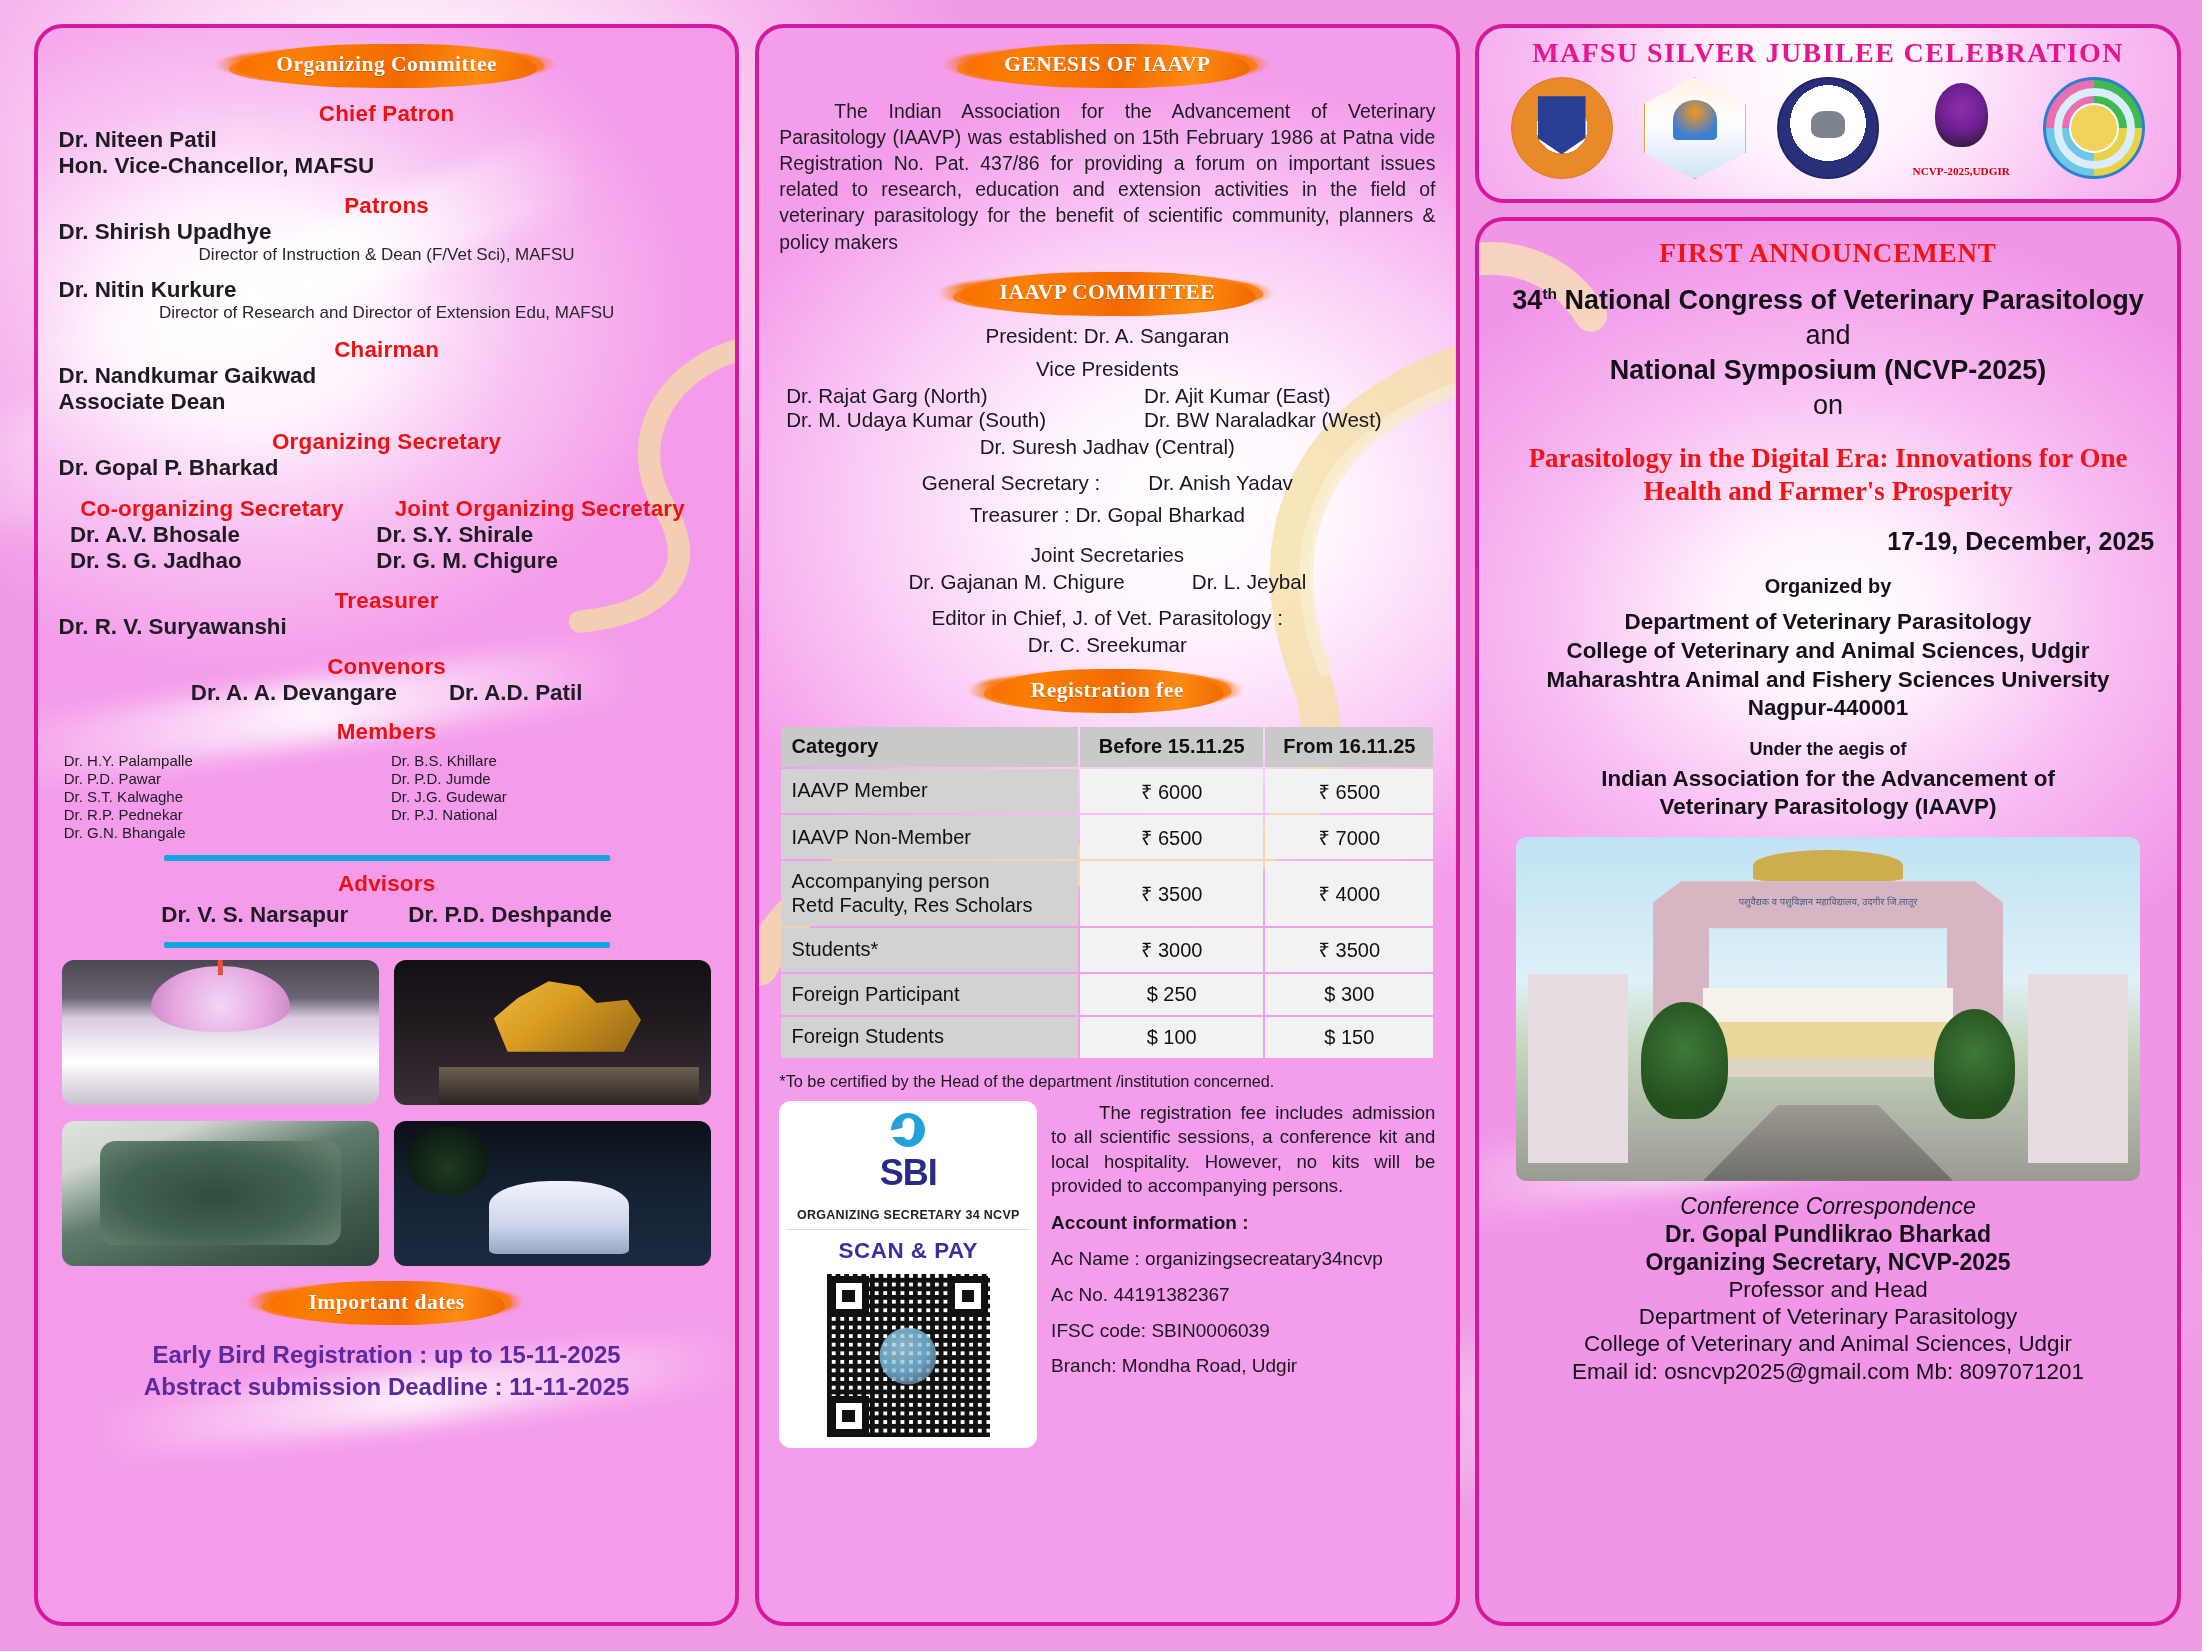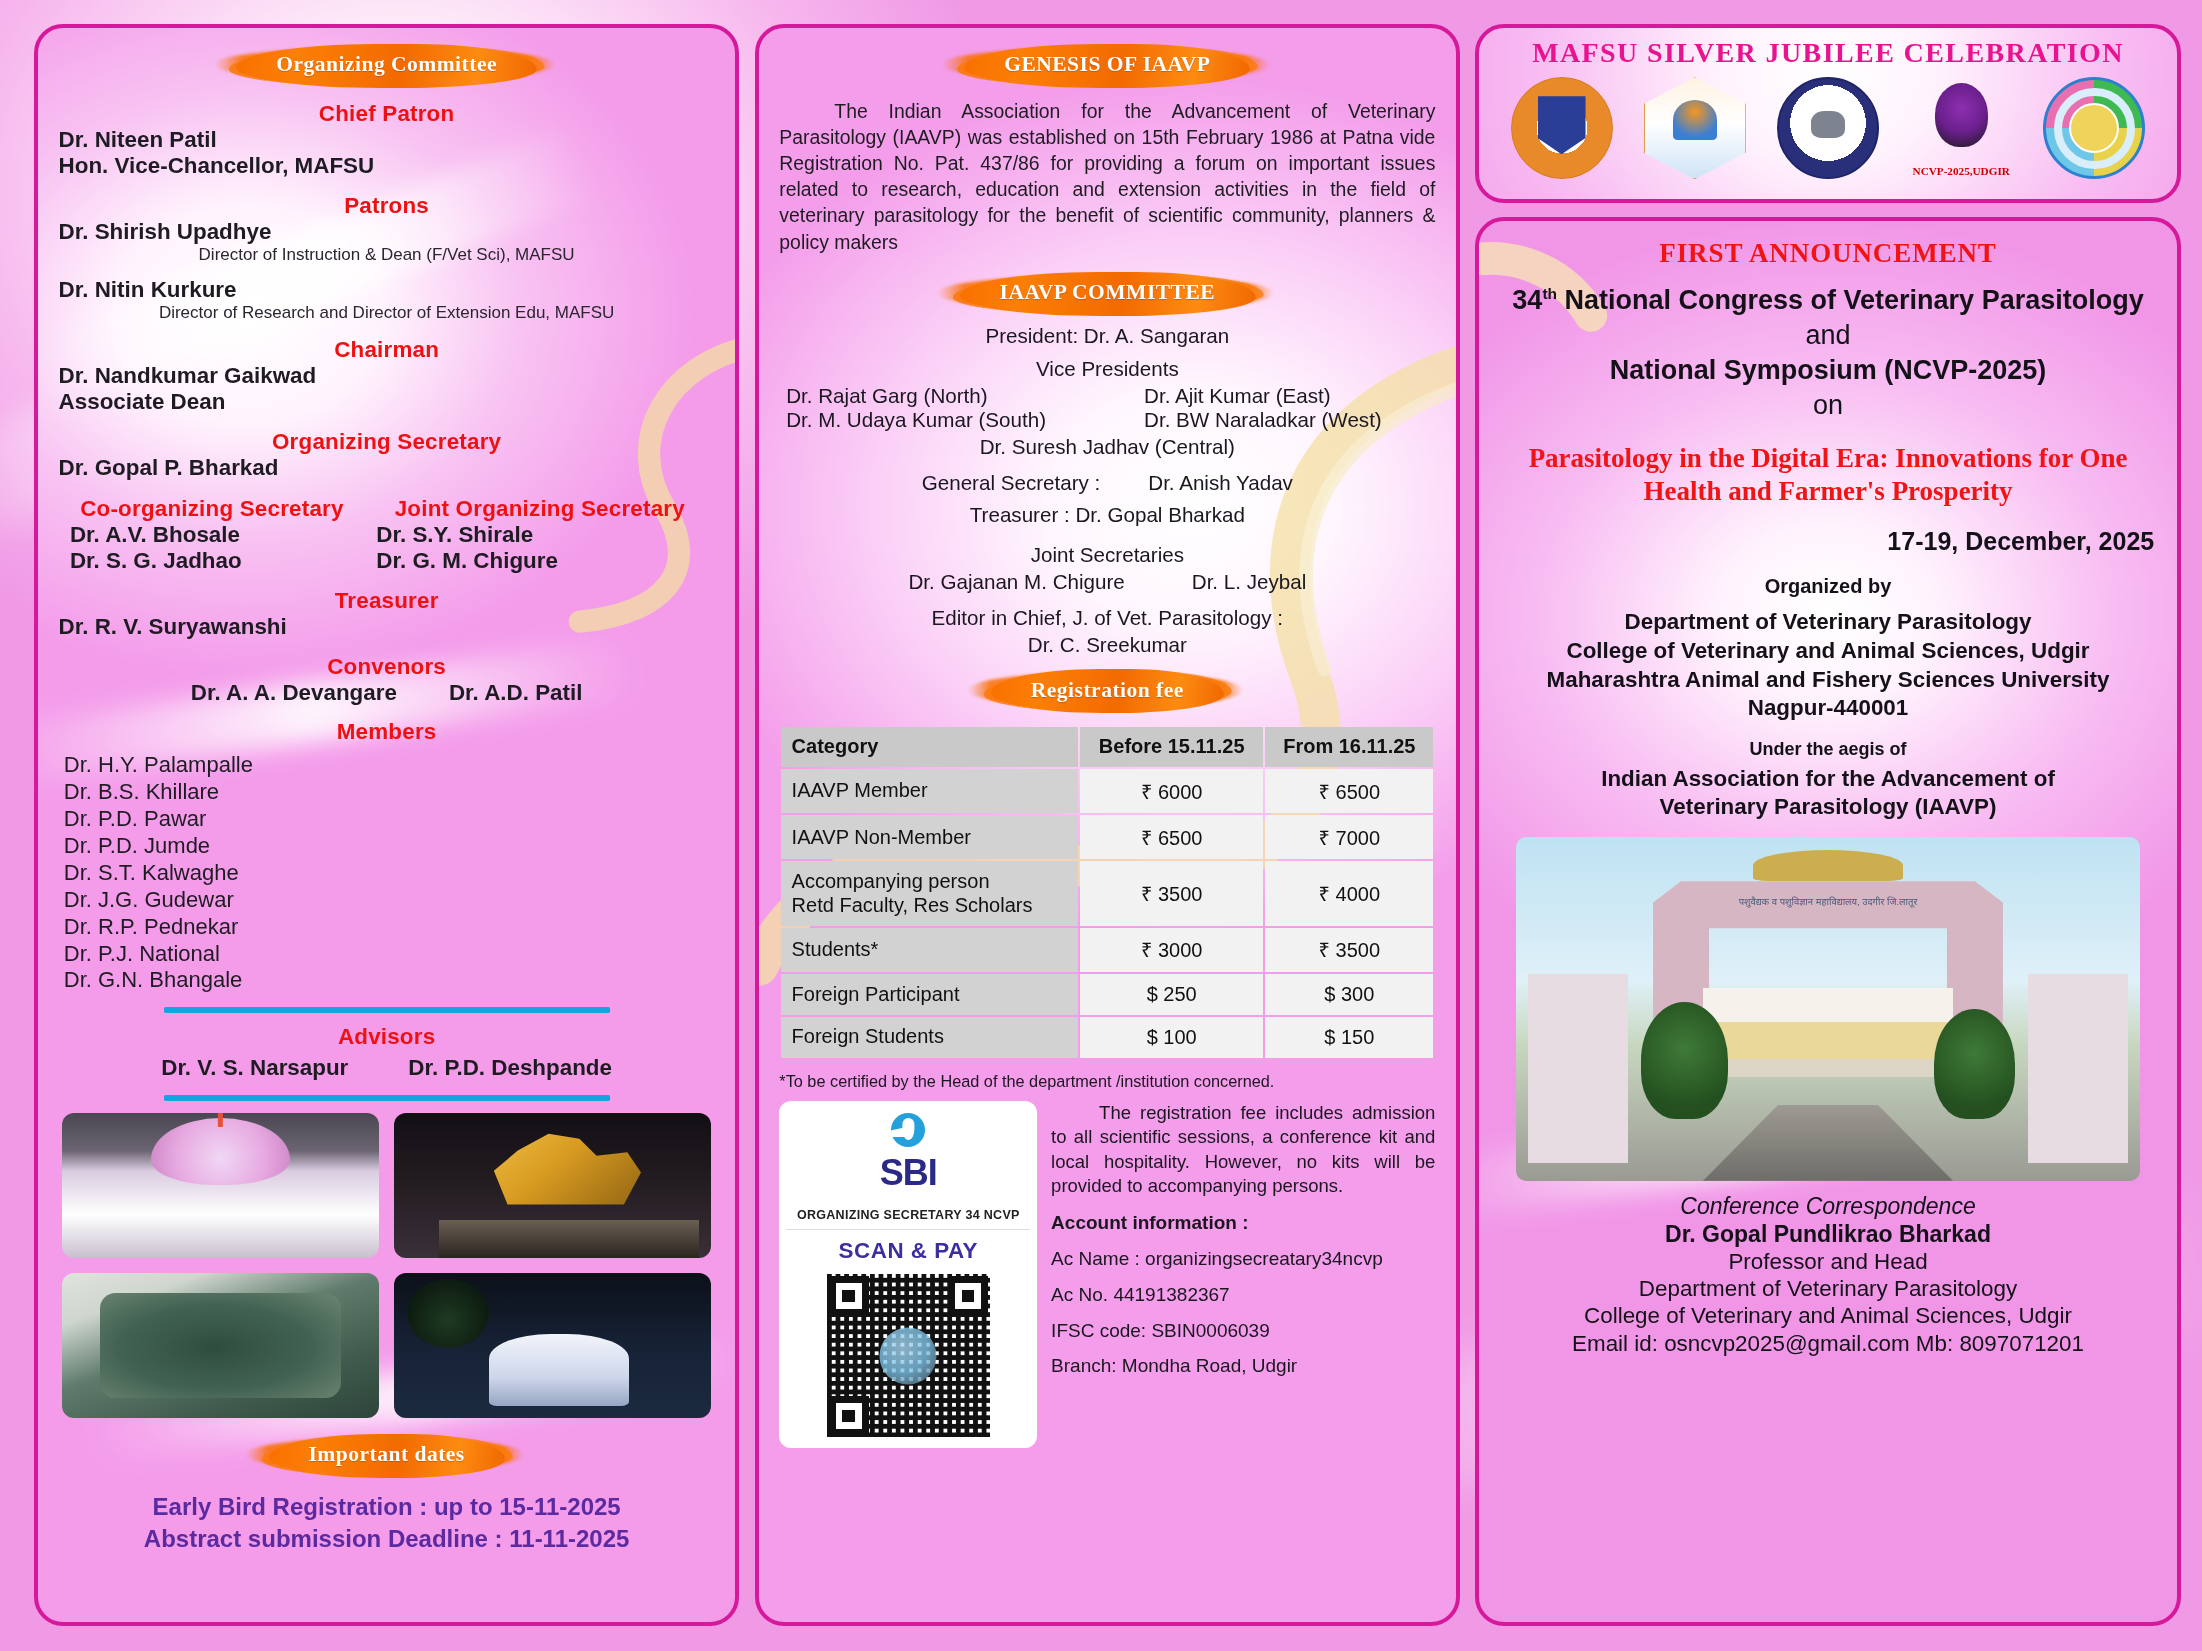--- a/index.html
+++ b/index.html
@@ -88,22 +88,22 @@
     z-index: -2;
   }
   .brush-wrap { text-align: center; }
 
   
   .role { color: #ee1111; font-size: 22.4px; font-weight: 600; text-align: center; margin-top: 13.8px; letter-spacing: 0.2px; }
   .nm   { color: #1e1b23; font-size: 22.4px; font-weight: 600; text-align: left; }
   .sub  { color: #2b2530; font-size: 17px; text-align: center; }
   .two-col { display: flex; justify-content: center; gap: 29px; }
   .two-col > div { text-align: center; }
-  .members-grid { display: grid; grid-template-columns: 1fr; column-gap: 8.6px; row-gap: 0.9px;
-                  font-size: 22px; color: #1e1b23; padding: 0 5.2px; margin-top: 6.9px; }
+  .members-grid { display: grid; grid-template-columns: 1fr 1fr; column-gap: 8.6px; row-gap: 0.9px;
+                  font-size: 15px; color: #1e1b23; padding: 0 5.2px; margin-top: 6.9px; }
   .rule { height: 6px; background: #12a5e0; border-radius: 1.7px; width: 68%; margin: 13.8px auto 10.3px auto; }
   .dates { color: #5a2a9e; font-size: 24px; font-weight: 600; text-align: center; line-height: 1.34; }
 
   
   .photos { display: grid; grid-template-columns: 1fr 1fr; gap: 15.5px; margin-top: 12px; padding: 0 3.4px; }
   .ph { height: 145px; border-radius: 12px; overflow: hidden; position: relative; }
   .ph.p1 { background: linear-gradient(180deg,#4a4752 0%,#6b6472 26%,#d9cbe0 40%,#ffffff 70%,#c9bfcf 100%); }
   .ph.p1::after { content:""; position:absolute; left:28%; top:4%; width:44%; height:46%;
     background: radial-gradient(circle at 50% 60%, #f0d7f5 0%, #e7a9e0 55%, #c87fc2 100%);
     border-radius: 50% 50% 46% 46% / 62% 62% 38% 38%; }
@@ -499,20 +499,21 @@
           <div class="pillarL"></div>
           <div class="pillarR"></div>
           <div class="bld"></div>
           <div class="tree1"></div>
           <div class="tree2"></div>
           <div class="road"></div>
         </div>
 
         <div class="corr-title">Conference Correspondence</div>
         <div class="corr-b">Dr. Gopal Pundlikrao Bharkad</div>
+        <div class="corr-b">Organizing Secretary, NCVP-2025</div>
         <div class="corr-n">Professor and Head</div>
         <div class="corr-n">Department of Veterinary Parasitology</div>
         <div class="corr-n">College of Veterinary and Animal Sciences, Udgir</div>
         <div class="corr-n">Email id: osncvp2025@gmail.com Mb: 8097071201</div>
       </div>
     </div>
   </div>
 
 </div>
 

